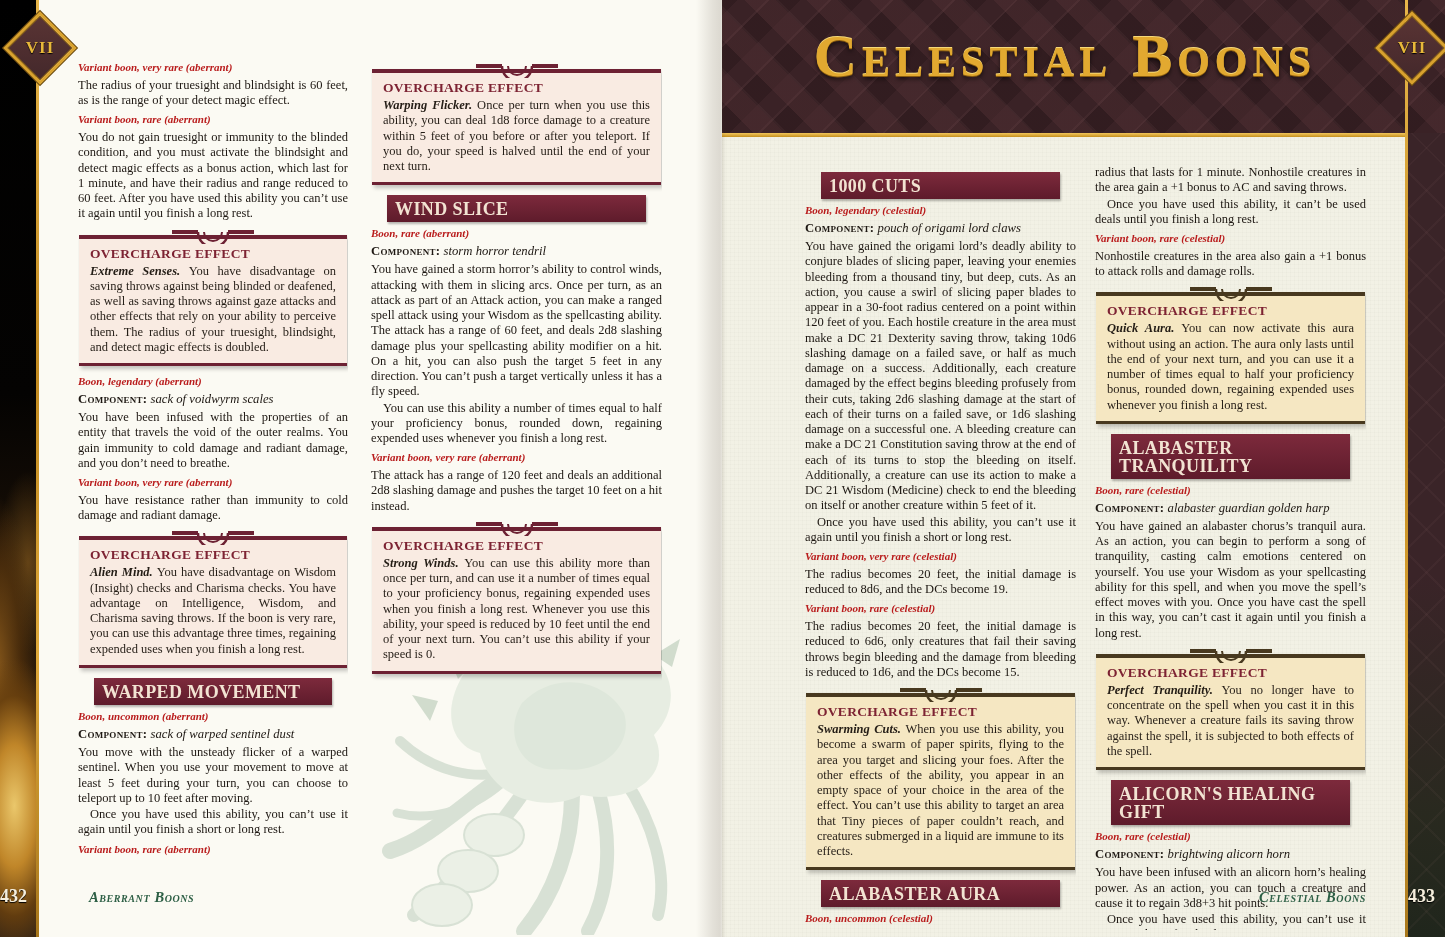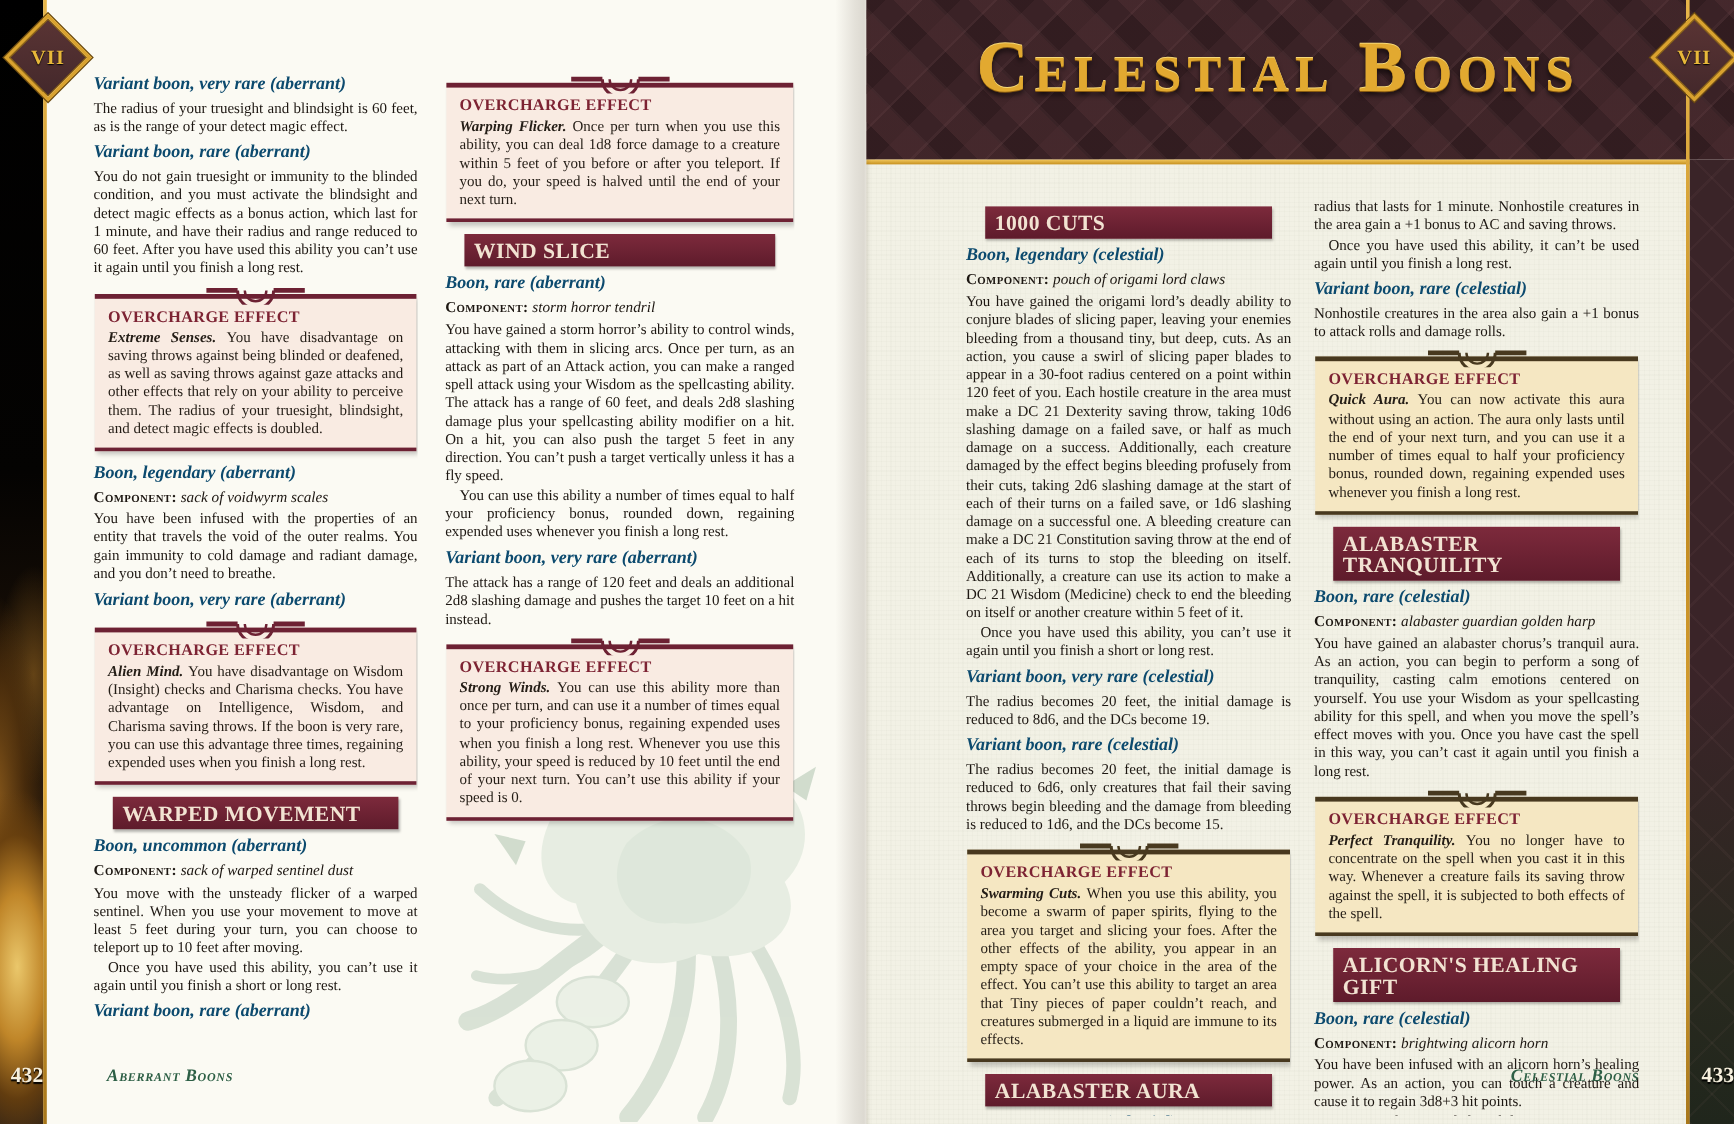--- a/index.html
+++ b/index.html
@@ -55,43 +55,43 @@
   .badge-left{left:14px;top:22px;}
   .badge-right{left:1386px;top:22px;}
 
   
   .col{position:absolute;overflow:hidden;z-index:2;}
   .col-l1{left:78px;top:56px;width:270px;height:824px;}
   .col-l2{left:371px;top:56px;width:291px;height:824px;}
   .col-r1{left:805px;top:162px;width:271px;height:768px;}
   .col-r2{left:1095px;top:162px;width:271px;height:768px;}
 
-  .variant{font-style:italic;font-weight:700;font-size:15px;line-height:1.25;
-    color:#0c4a6e;margin:5px 0 0;}
+  .variant{font-style:italic;font-weight:700;font-size:11px;line-height:1.25;
+    color:#b91c1c;margin:5px 0 0;}
   .bodyp{font-size:12.5px;line-height:1.22;color:#1d1712;text-align:justify;margin:3px 0 0;}
   .bodyp.indent{text-indent:12px;margin-top:1px;}
   .component{font-size:12.7px;line-height:1.22;color:#1d1712;margin:3px 0 0;}
   .comp-label{font-weight:700;font-variant:small-caps;letter-spacing:.3px;}
   .comp-value{font-style:italic;text-align:right;}
   .sec-header{margin:10px 16px 3px;background:linear-gradient(180deg,#7d2a3c,#5e1b2b);
     color:#f2e3d2;font-weight:700;font-size:18px;line-height:1;padding:5px 8px 4px;
     letter-spacing:.4px;box-shadow:1px 2px 2px rgba(0,0,0,.28);}
   .oc-box{position:relative;margin:13px 1px 9px;padding:6px 11px 8px;
     border-top:4px solid var(--oc);border-bottom:3px solid var(--oc);
     box-shadow:2px 3px 4px rgba(0,0,0,.22);}
   .page-left .oc-box{--oc:#6d2133;background:#f9ebe2;}
   .page-right .oc-box{--oc:#48391f;background:#f5e7c2;}
   .oc-orn{position:absolute;top:-11px;left:50%;transform:translateX(-50%);color:var(--oc);}
   .oc-head{font-weight:700;font-size:13.5px;color:#7d2333;letter-spacing:.3px;margin-top:1px;}
   .oc-text{font-size:12.5px;line-height:1.22;color:#241d16;text-align:justify;margin:2px 0 0;}
   .oc-name{font-weight:700;font-style:italic;}
 
   
   .pageno{position:absolute;top:886px;font-weight:700;font-size:18px;color:#f6efdd;
-    text-align:right;z-index:3;text-shadow:0 1px 1px #000;}
+    text-align:left;z-index:3;text-shadow:0 1px 1px #000;}
   .pageno-left{left:0;width:36px;}
   .pageno-right{left:1408px;width:37px;}
   .foot-section{position:absolute;top:889px;font-variant:small-caps;font-style:italic;
     font-weight:700;font-size:14.5px;letter-spacing:.6px;color:#2d5f45;z-index:3;}
   .foot-left{left:78px;margin-left:11px;}
   .foot-right{left:1095px;width:271px;text-align:right;}
 
   
   .tentacle{position:absolute;left:372px;top:583px;z-index:1;opacity:.5;}
 </style>
@@ -155,20 +155,21 @@
           <path d="M28 4 A15 15 0 0 0 58 4" fill="none" stroke="currentColor" stroke-width="2.5"></path>
           <path d="M34 4 A9 9 0 0 0 52 4" fill="none" stroke="currentColor" stroke-width="2"></path>
         </svg>
         <div class="oc-head">OVERCHARGE EFFECT</div>
         <p class="oc-text"><span class="oc-name">Extreme Senses. </span>You have disadvantage on saving throws against being blinded or deafened, as well as saving throws against gaze attacks and other effects that rely on your ability to perceive them. The radius of your truesight, blindsight, and detect magic effects is doubled.</p>
       </div>
       <p class="variant">Boon, legendary (aberrant)</p>
       <p class="component"><span class="comp-label">Component:</span><span class="comp-value"> sack of voidwyrm scales</span></p>
       <p class="bodyp">You have been infused with the properties of an entity that travels the void of the outer realms. You gain immunity to cold damage and radiant damage, and you don’t need to breathe.</p>
       <p class="variant">Variant boon, very rare (aberrant)</p>
+      <p class="bodyp">You have resistance rather than immunity to cold damage and radiant damage.</p>
       <div class="oc-box">
         <svg class="oc-orn" width="86" height="16" viewBox="0 0 86 16">
           <path d="M2 4 H28 M58 4 H84" stroke="currentColor" stroke-width="4" fill="none"></path>
           <path d="M28 4 A15 15 0 0 0 58 4" fill="none" stroke="currentColor" stroke-width="2.5"></path>
           <path d="M34 4 A9 9 0 0 0 52 4" fill="none" stroke="currentColor" stroke-width="2"></path>
         </svg>
         <div class="oc-head">OVERCHARGE EFFECT</div>
         <p class="oc-text"><span class="oc-name">Alien Mind. </span>You have disadvantage on Wisdom (Insight) checks and Charisma checks. You have advantage on Intelligence, Wisdom, and Charisma saving throws. If the boon is very rare, you can use this advantage three times, regaining expended uses when you finish a long rest.</p>
       </div>
       <div class="sec-header">WARPED MOVEMENT</div>
@@ -223,21 +224,21 @@
         </svg>
         <div class="oc-head">OVERCHARGE EFFECT</div>
         <p class="oc-text"><span class="oc-name">Swarming Cuts. </span>When you use this ability, you become a swarm of paper spirits, flying to the area you target and slicing your foes. After the other effects of the ability, you appear in an empty space of your choice in the area of the effect. You can’t use this ability to target an area that Tiny pieces of paper couldn’t reach, and creatures submerged in a liquid are immune to its effects.</p>
       </div>
       <div class="sec-header">ALABASTER AURA</div>
       <p class="variant">Boon, uncommon (celestial)</p>
       <p class="component"><span class="comp-label">Component:</span><span class="comp-value"> sack of alabaster guardian sacred stone powder</span></p>
     </div>
   <div class="col col-r2 page-right">
       <p class="bodyp">radius that lasts for 1 minute. Nonhostile creatures in the area gain a +1 bonus to AC and saving throws.</p>
-      <p class="bodyp indent">Once you have used this ability, it can’t be used again until you finish a long rest.</p>
+      <p class="bodyp indent">Once you have used this ability, it can’t be used deals until you finish a long rest.</p>
       <p class="variant">Variant boon, rare (celestial)</p>
       <p class="bodyp">Nonhostile creatures in the area also gain a +1 bonus to attack rolls and damage rolls.</p>
       <div class="oc-box">
         <svg class="oc-orn" width="86" height="16" viewBox="0 0 86 16">
           <path d="M2 4 H28 M58 4 H84" stroke="currentColor" stroke-width="4" fill="none"></path>
           <path d="M28 4 A15 15 0 0 0 58 4" fill="none" stroke="currentColor" stroke-width="2.5"></path>
           <path d="M34 4 A9 9 0 0 0 52 4" fill="none" stroke="currentColor" stroke-width="2"></path>
         </svg>
         <div class="oc-head">OVERCHARGE EFFECT</div>
         <p class="oc-text"><span class="oc-name">Quick Aura. </span>You can now activate this aura without using an action. The aura only lasts until the end of your next turn, and you can use it a number of times equal to half your proficiency bonus, rounded down, regaining expended uses whenever you finish a long rest.</p>

